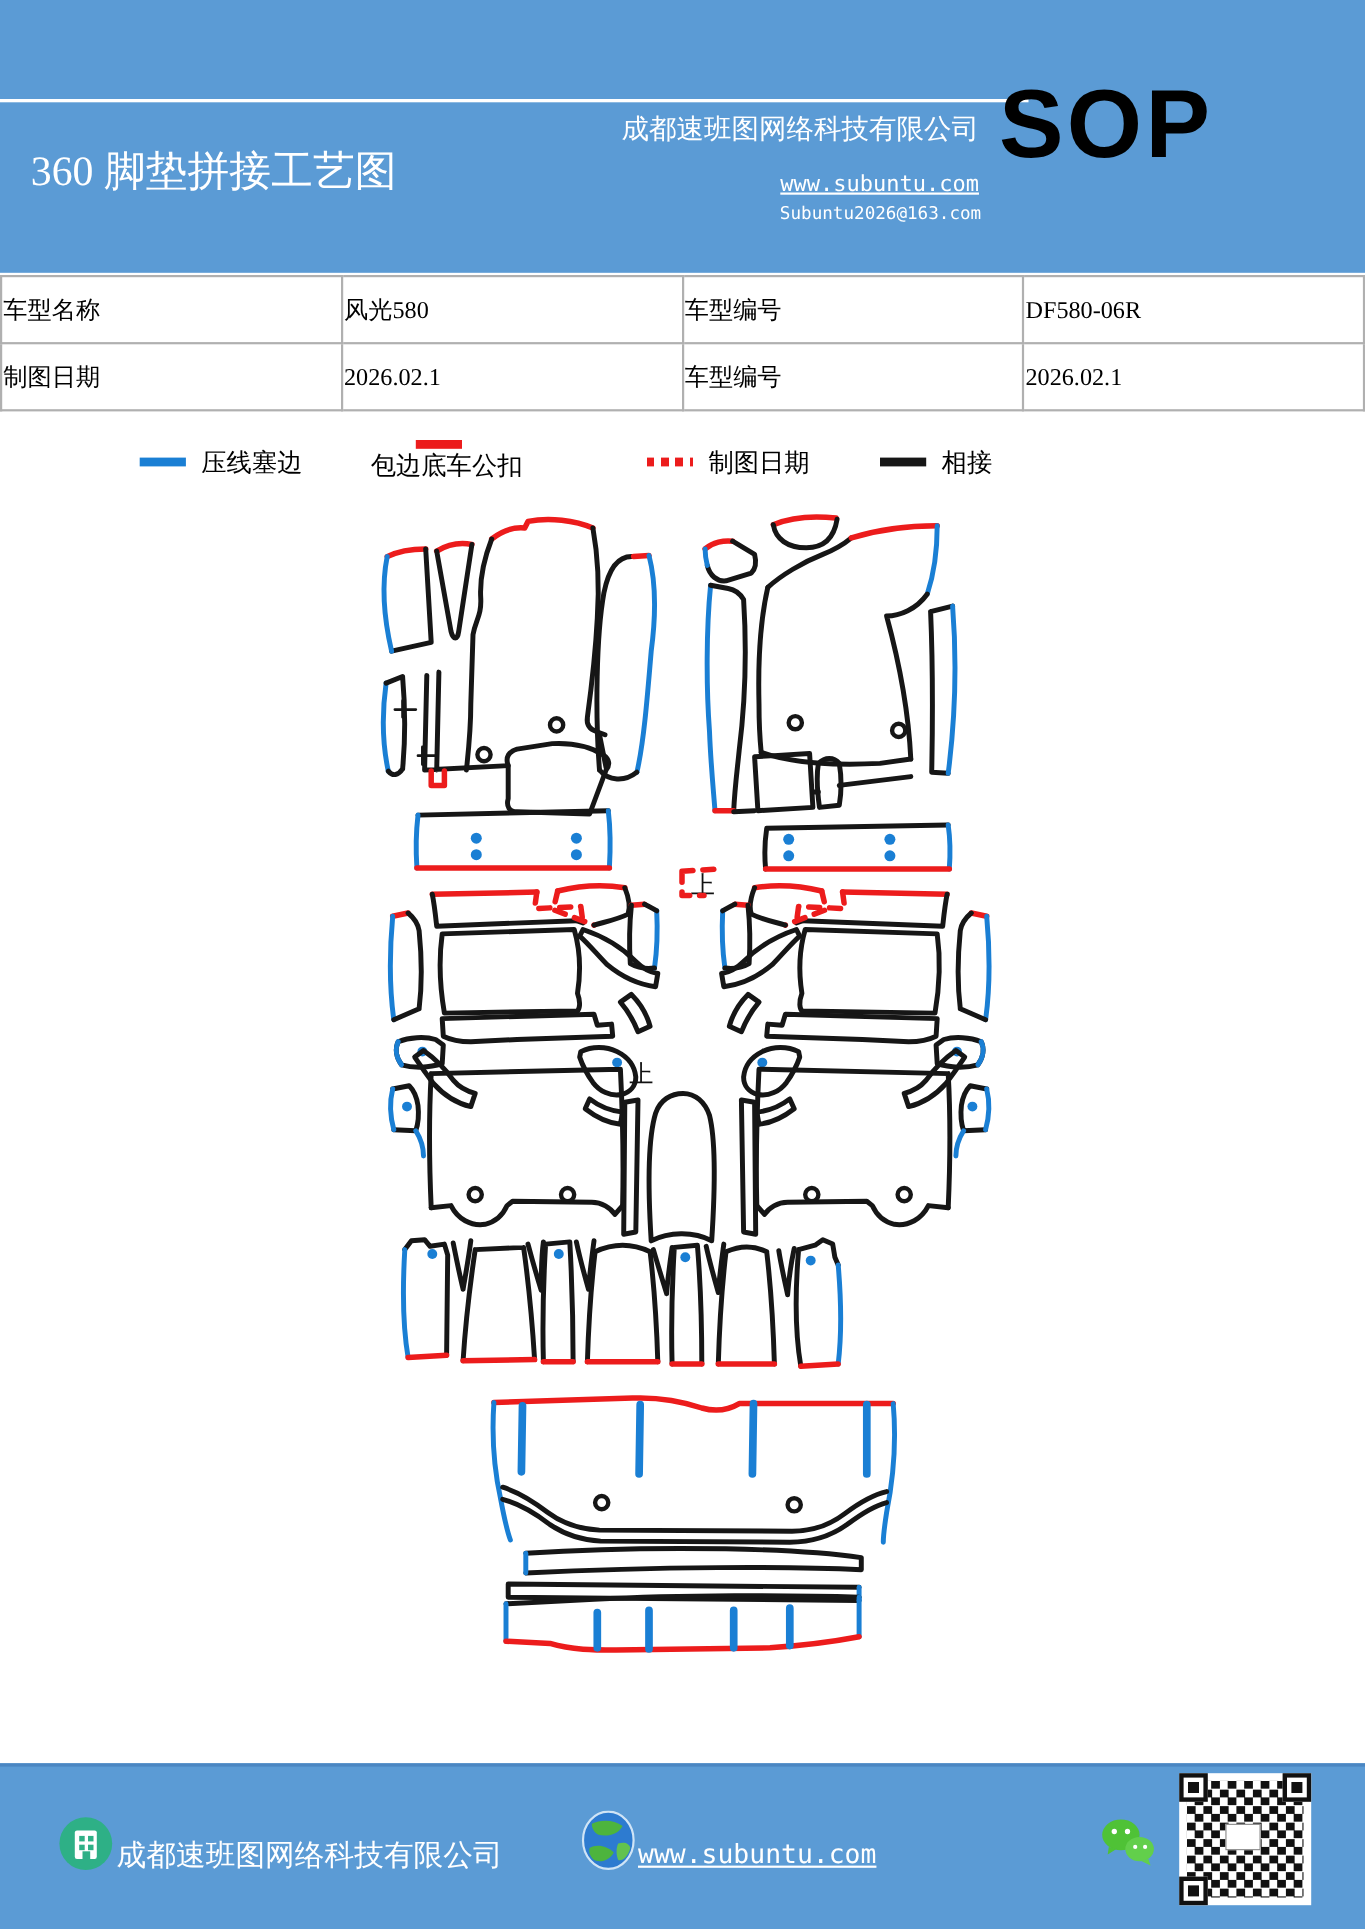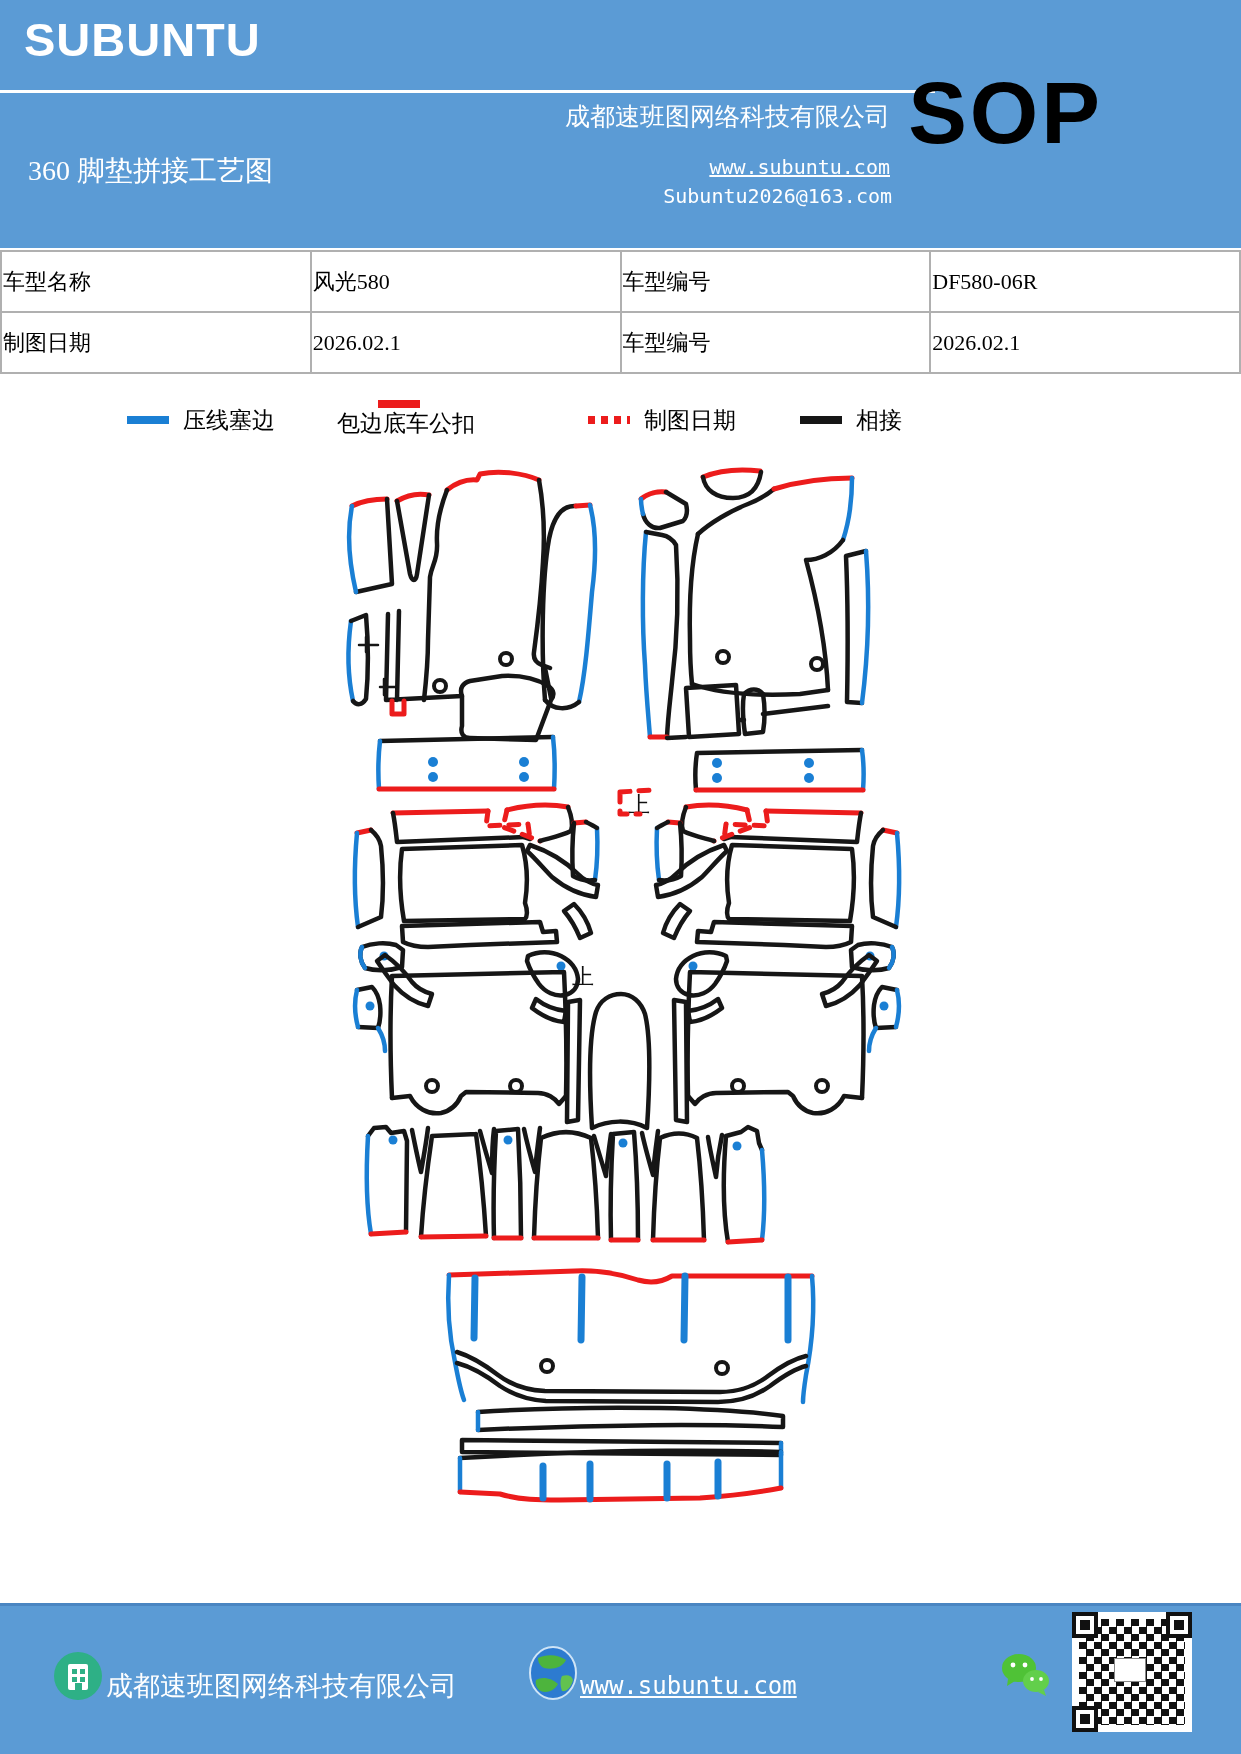--- a/index.html
+++ b/index.html
@@ -4,24 +4,24 @@
 <style>
   html,body{margin:0;padding:0;}
   body{
     width:1241px;height:1754px;position:relative;background:#fff;
     font-family:"Liberation Sans",sans-serif;overflow:hidden;
   }
   
   .header{position:absolute;left:0;top:0;width:1241px;height:248px;background:var(--header-blue);}
   .logo{position:absolute;left:24px;top:12px;color:#fff;font-size:47px;font-weight:800;letter-spacing:1px;font-family:"Liberation Sans",sans-serif;}
   .header-rule{position:absolute;left:0;top:90px;width:935px;height:3px;background:#fff;}
-  .doc-title{position:absolute;left:28px;top:152px;color:#fff;font-size:28px;font-family:"Liberation Serif",serif;}
+  .doc-title{position:absolute;left:28px;top:130px;color:#fff;font-size:38px;font-family:"Liberation Serif",serif;}
   .hdr-company{position:absolute;right:351px;top:100px;color:#fff;font-size:25px;font-family:"Liberation Serif",serif;white-space:nowrap;}
   .hdr-site{position:absolute;right:351px;top:155px;color:#fff;font-size:20px;font-family:"DejaVu Sans Mono",monospace;text-decoration:underline;}
-  .hdr-mail{position:absolute;right:349px;top:184px;color:#fff;font-size:20px;font-family:"DejaVu Sans Mono",monospace;}
+  .hdr-mail{position:absolute;right:349px;top:184px;color:#fff;font-size:16px;font-family:"DejaVu Sans Mono",monospace;}
   .sop{position:absolute;right:138px;top:62px;color:#000000;font-size:88px;font-weight:800;letter-spacing:3px;font-family:"Liberation Sans",sans-serif;}
   
   .info-table{position:absolute;left:0;top:250px;width:1241px;height:114px;border-collapse:collapse;table-layout:fixed;}
   .info-table td{
     border:2px solid var(--table-border);text-align:left;vertical-align:middle;
     font-size:22px;color:#000;font-family:"Liberation Serif",serif;height:57px;
   }
   
   .legend{position:absolute;left:0;top:400px;width:1241px;height:40px;}
   .legend .item{position:absolute;top:0;height:40px;display:flex;align-items:center;}
@@ -54,21 +54,20 @@
     background:repeating-conic-gradient(#111 0% 25%,#fff 0% 50%);background-size:15px 15px;}
   .finder{position:absolute;width:26px;height:26px;border:4px solid #111;background:#fff;box-sizing:border-box;}
   .finder::after{content:"";position:absolute;left:4px;top:4px;width:10px;height:10px;background:#111;}
   .f-tl{left:0;top:0;} .f-tr{right:0;top:0;} .f-bl{left:0;bottom:0;}
   .qr-c{position:absolute;left:42px;top:46px;width:30px;height:22px;background:#fff;border:1px solid #888;}
 </style>
 </head>
 <body>
 
 <div class="header">
-  <div class="logo">SUBUNTU</div>
   <div class="header-rule"></div>
   <div class="doc-title">360 脚垫拼接工艺图</div>
   <div class="hdr-company">成都速班图网络科技有限公司</div>
   <div class="hdr-site">www.subuntu.com</div>
   <div class="hdr-mail">Subuntu2026@163.com</div>
   <div class="sop">SOP</div>
 </div>
 
 <table class="info-table">
   <tbody>

